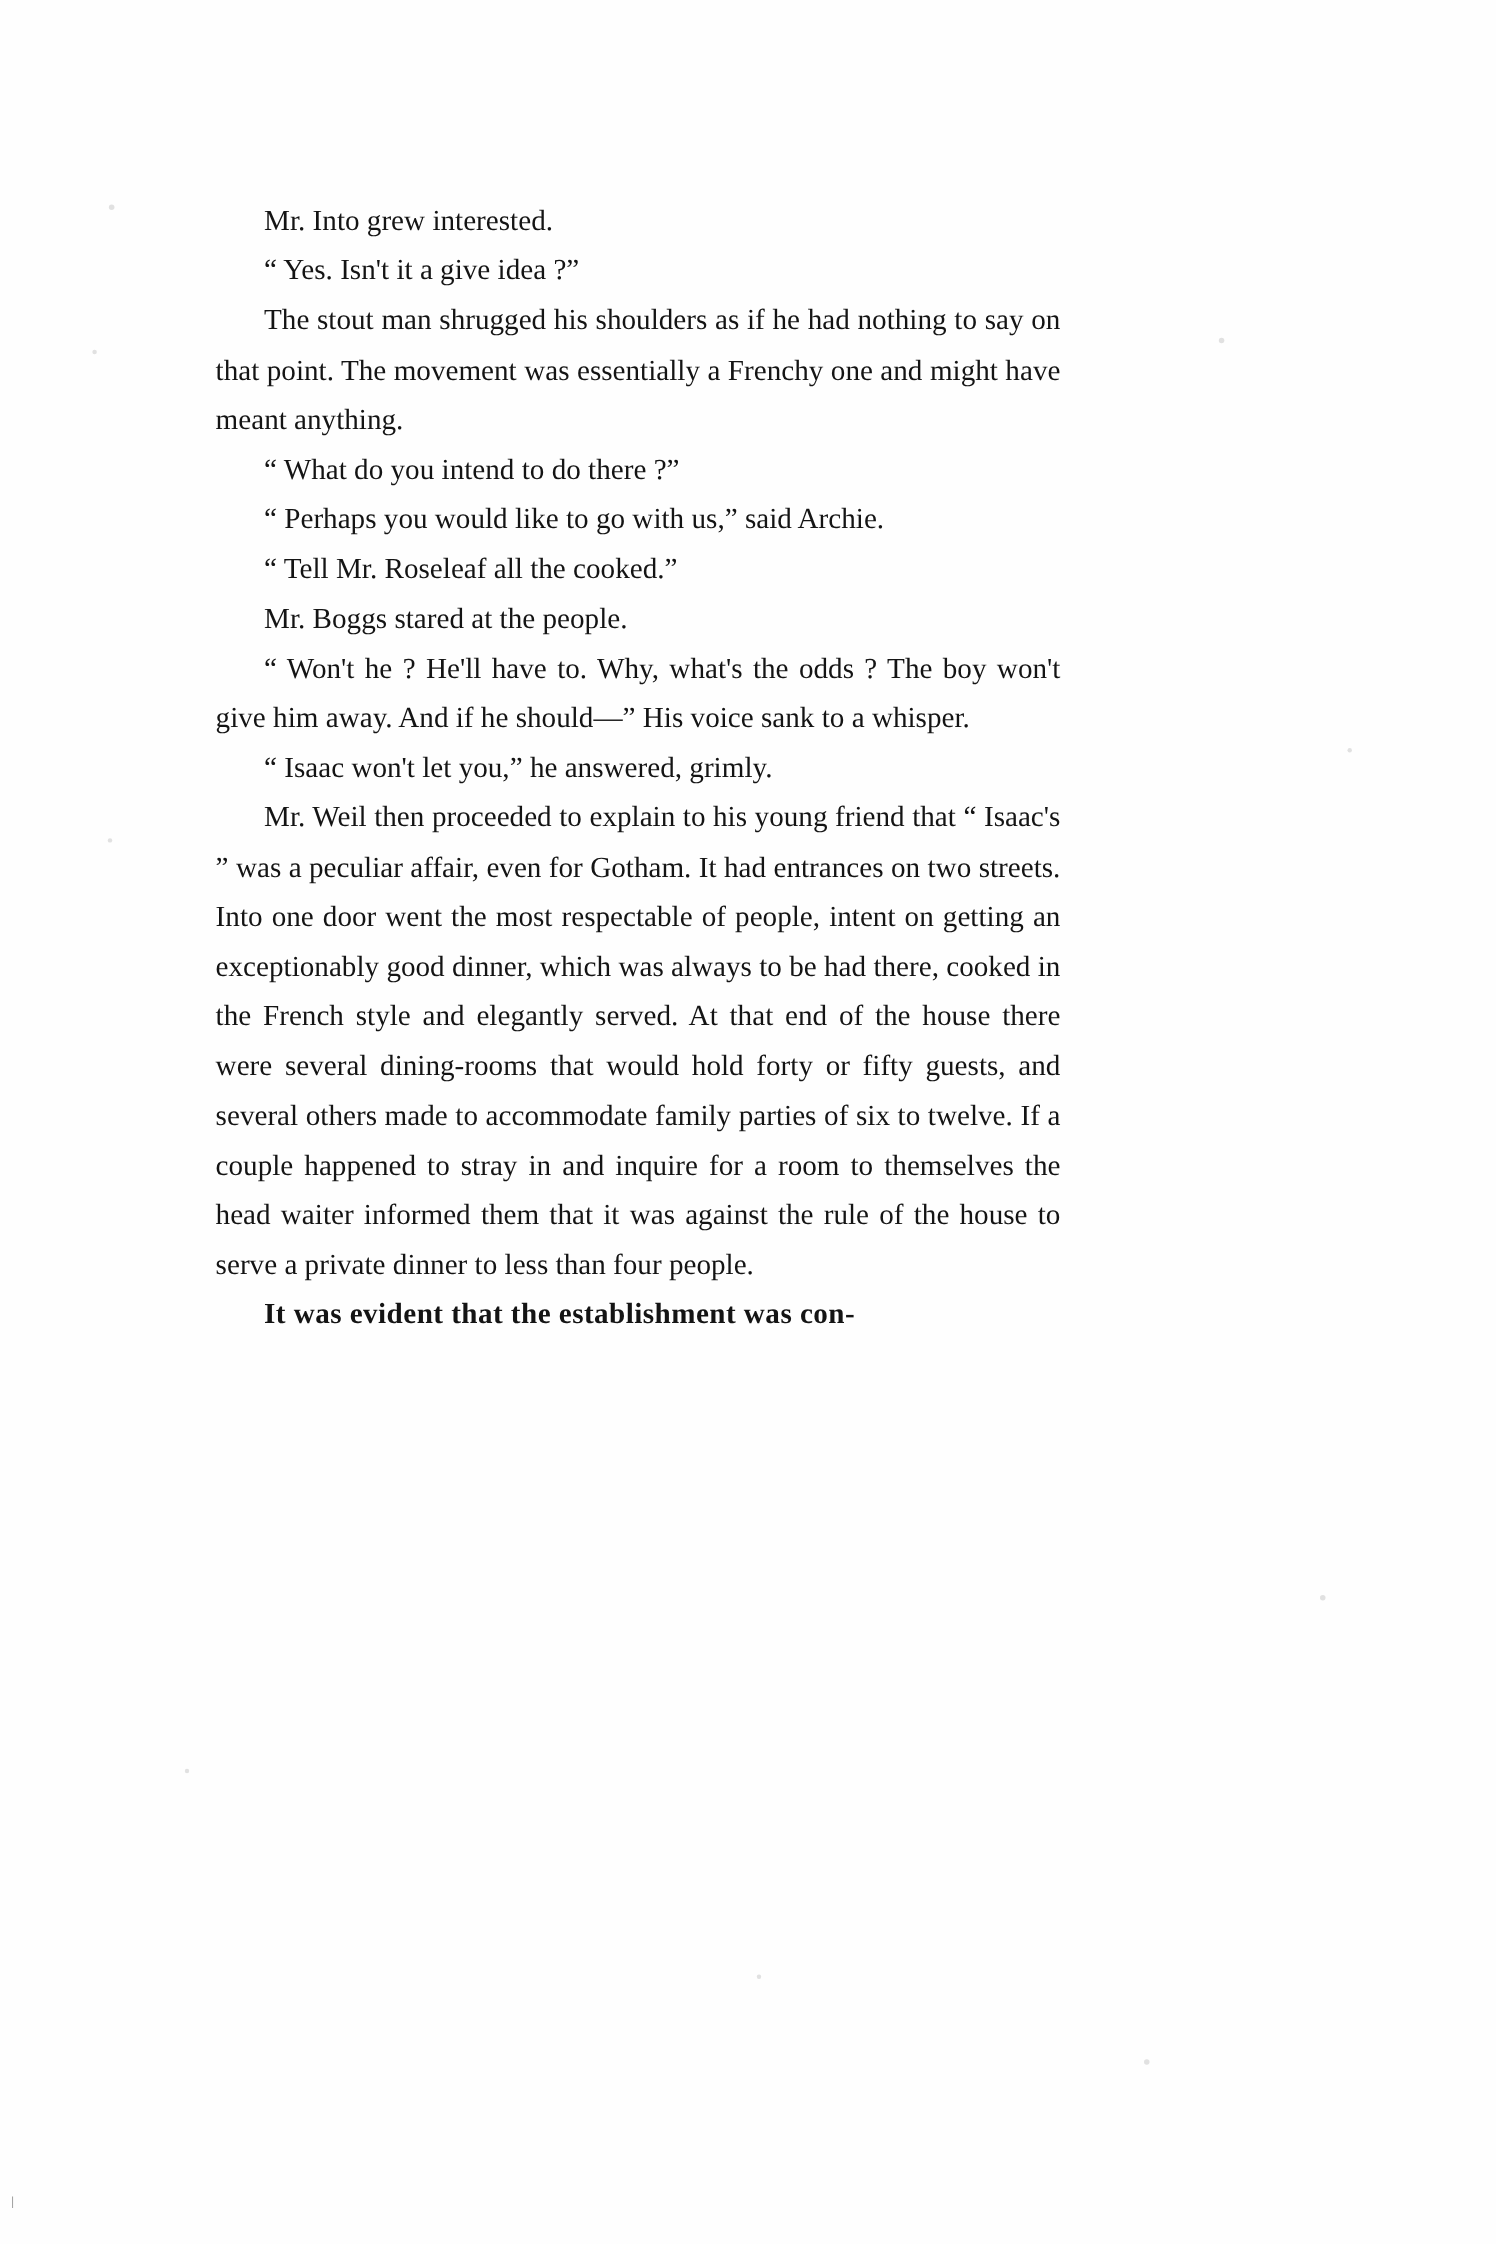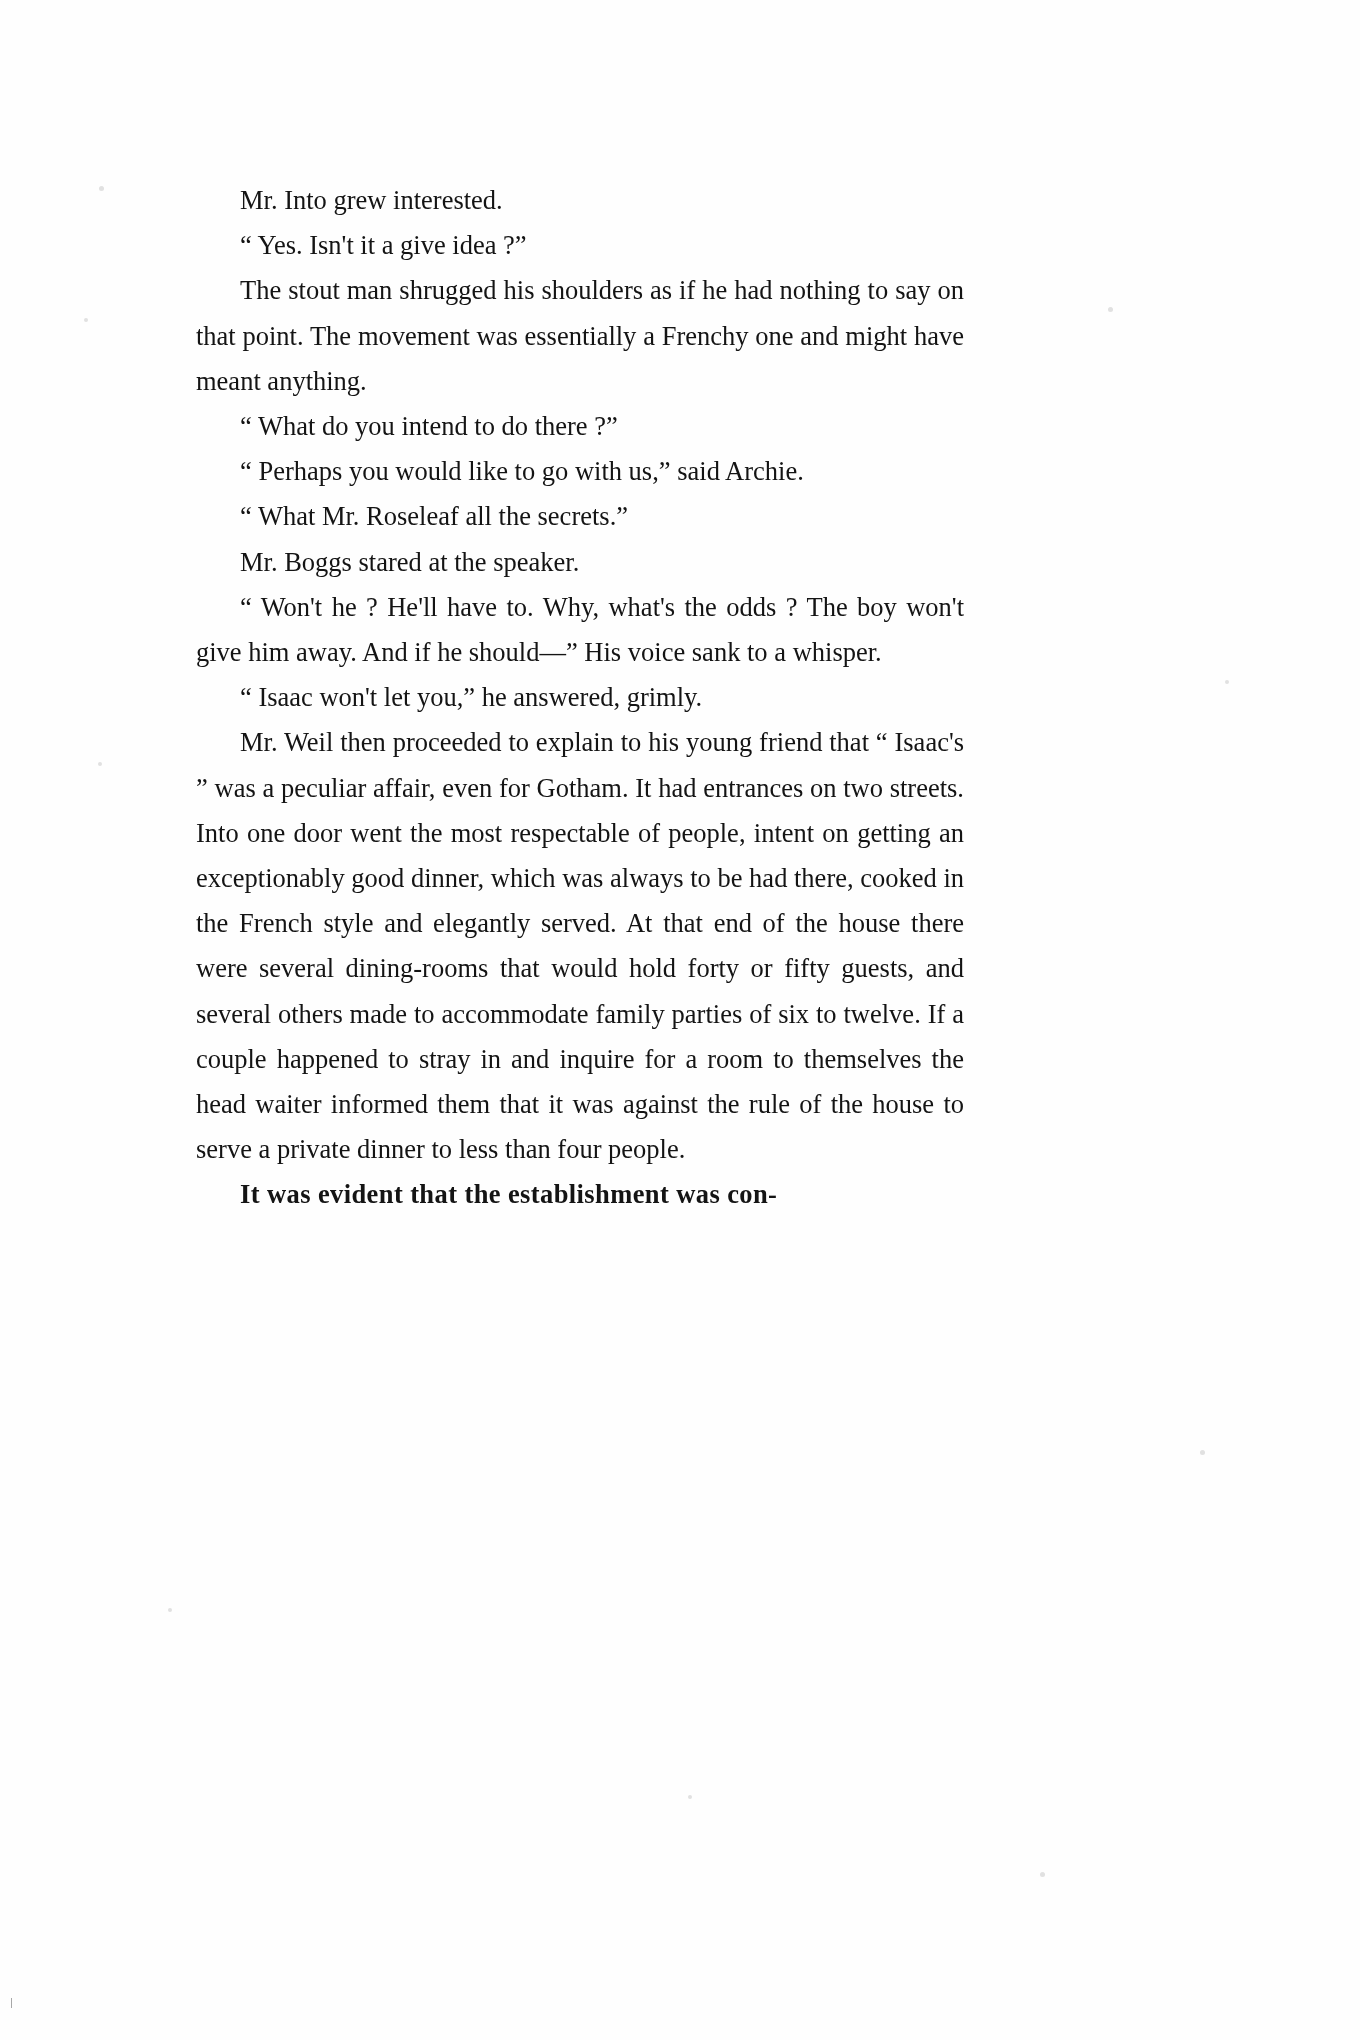--- a/index.html
+++ b/index.html
@@ -103,22 +103,22 @@
   <div class="speck" style="left:688px; top:1795px; width:4px; height:4px;"></div>
   <div class="speck" style="left:168px; top:1608px; width:4px; height:4px;"></div>
 
 
   <div class="textblock">
     <p class="para nostretch">Mr. Into grew interested.</p>
     <p class="para nostretch">“ Yes.   Isn't it a give idea ?”</p>
     <p class="para nostretch">The stout man shrugged his shoulders as if he had nothing to say on that point.  The movement was essentially a Frenchy one and might have meant anything.</p>
     <p class="para nostretch">“ What do you intend to do there ?”</p>
     <p class="para nostretch">“ Perhaps you would like to go with us,” said Archie.</p>
-    <p class="para nostretch">“ What Mr. Roseleaf all the secrets.”</p>
-    <p class="para nostretch">Mr. Boggs stared at the speaker.</p>
+    <p class="para nostretch">“ Tell Mr. Roseleaf all the cooked.”</p>
+    <p class="para nostretch">Mr. Boggs stared at the people.</p>
     <p class="para nostretch">“ Won't he ?  He'll have to.  Why, what's the odds ?  The boy won't give him away.   And if he should—” His voice sank to a whisper.</p>
     <p class="para nostretch">“ Isaac won't let you,” he answered, grimly.</p>
     <p class="para nostretch">Mr. Weil then proceeded to explain to his young friend that “ Isaac's ” was a peculiar affair, even for Gotham.   It had entrances on two streets.   Into one door went the most respectable of people, intent on getting an exceptionably good dinner, which was always to be had there, cooked in the French style and elegantly served.  At that end of the house there were several dining-rooms that would hold forty or fifty guests, and several others made to accommodate family parties of six to twelve.  If a couple happened to stray in and inquire for a room to themselves the head waiter informed them that it was against the rule of the house to serve a private dinner to less than four people.</p>
     <p class="para nostretch smudge">It was evident that the establishment was con-</p>
   </div>
 
   <div class="mark-left">ǀ</div>
 </div>
 
 </body></html>

